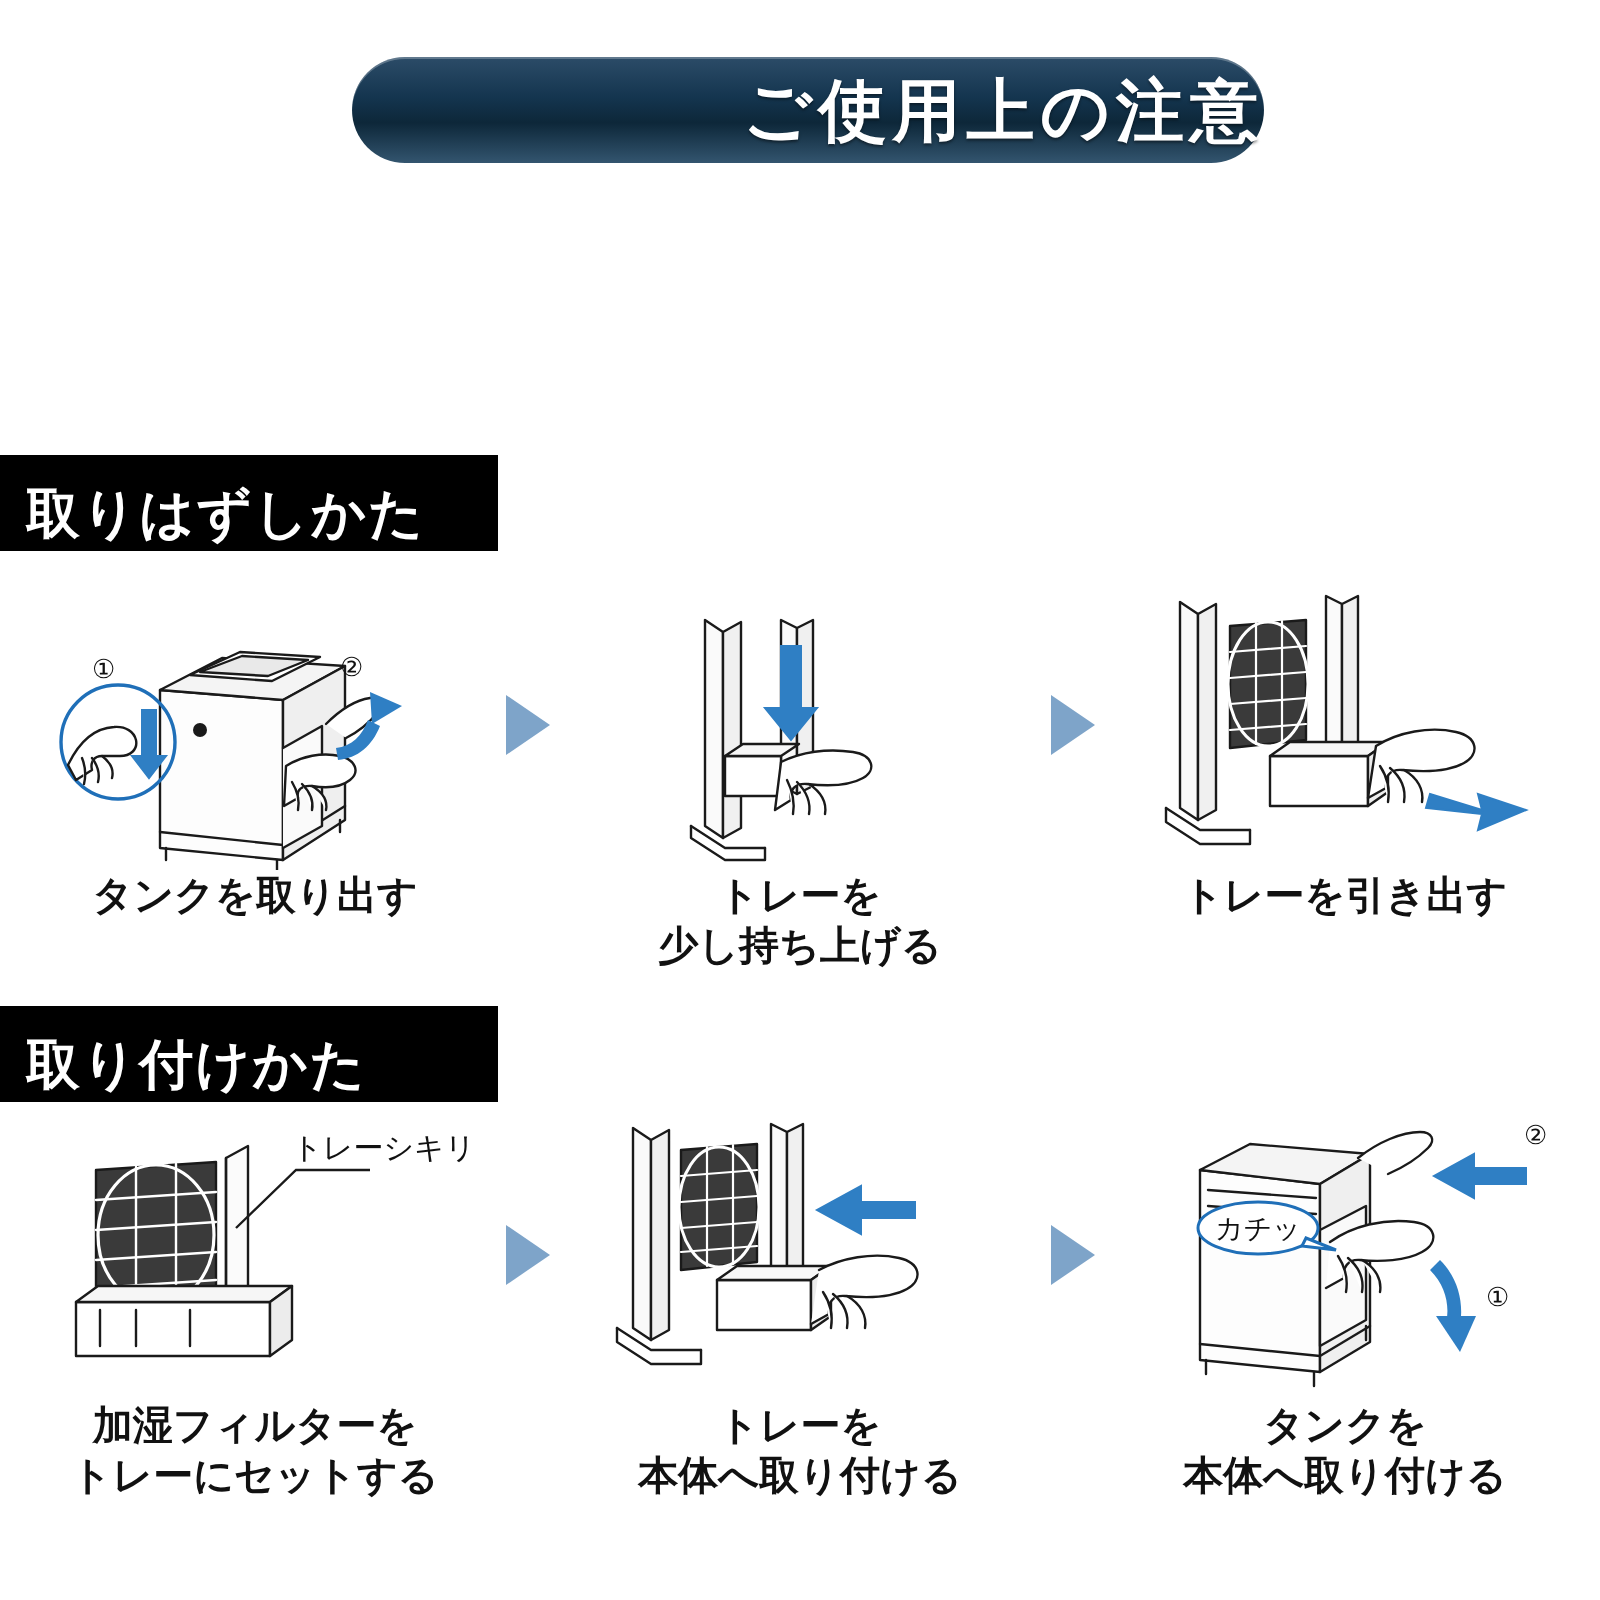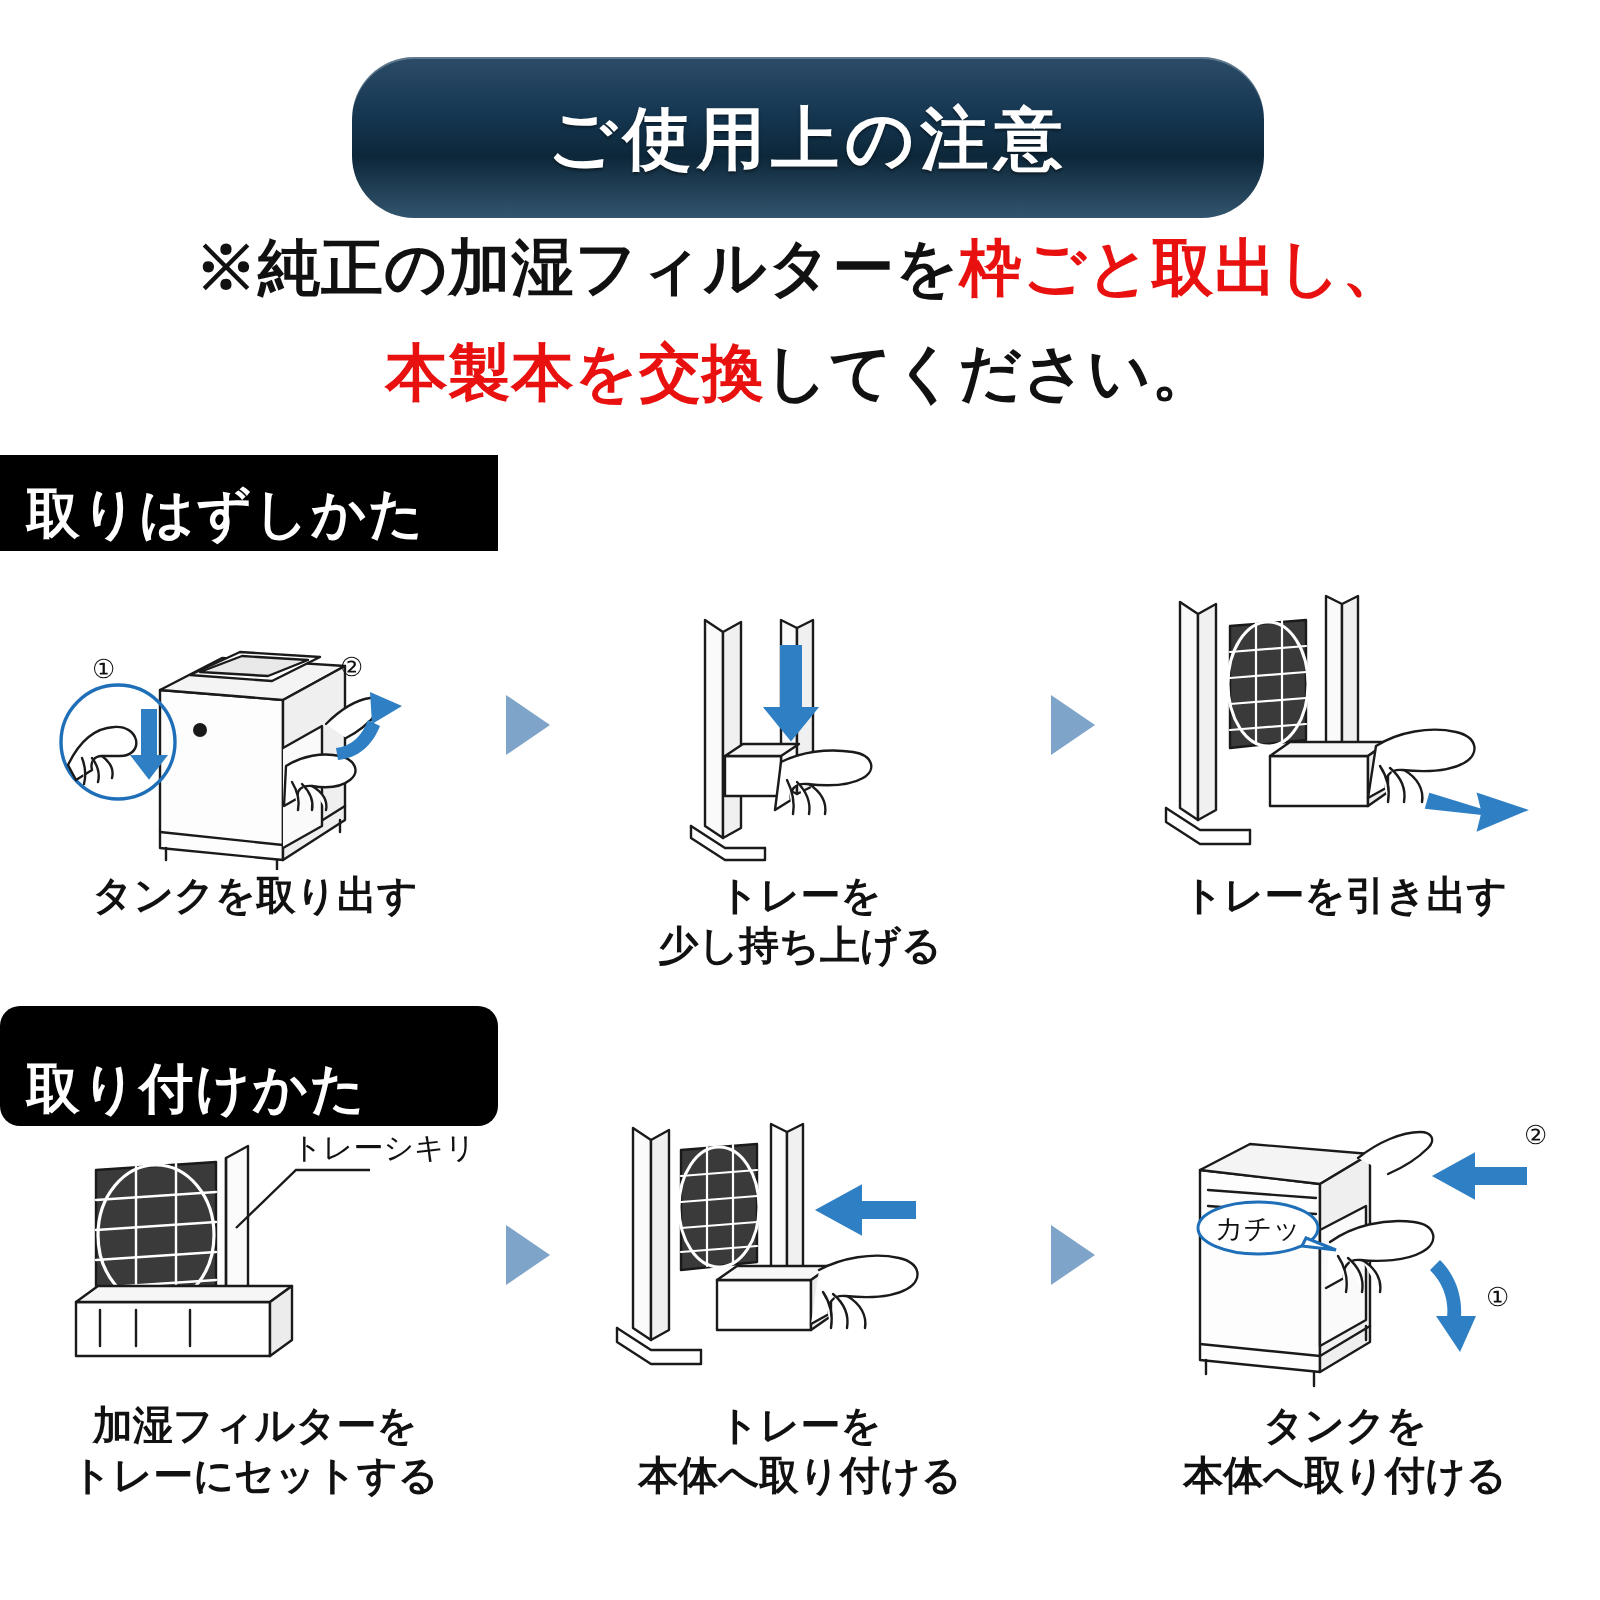--- a/index.html
+++ b/index.html
@@ -21,27 +21,27 @@
     width: 1600px;
     height: 1600px;
     background: #fff;
   }
   
   .header-pill {
     position: absolute;
     left: 352px;
     top: 57px;
     width: 912px;
-    height: 161px;
+    height: 106px;
     border-radius: 62px;
     background: linear-gradient(180deg, #2c4c68 0%, #14354f 38%, #0d2739 62%, #33556f 100%);
     box-shadow: inset 0 2px 0 rgba(255,255,255,0.25);
     display: flex;
     align-items: center;
-    justify-content: center;
+    justify-content: flex-end;
   }
   .header-pill .title {
     color: #ffffff;
     font-size: 68px;
     font-weight: bold;
     letter-spacing: 6px;
     line-height: 1;
     text-shadow: 0 2px 3px rgba(0,0,0,0.45);
   }
   
@@ -69,21 +69,21 @@
     color: #fff;
     font-weight: bold;
     font-size: 54px;
     letter-spacing: 2px;
     display: flex;
     align-items: flex-end;
     padding: 0 22px 0 26px;
     box-sizing: border-box;
   }
   #sec-label-remove { left: 0px; top: 455px; width: 498px; height: 96px; }
-  #sec-label-install { left: 0px; top: 1006px; width: 498px; height: 120px; border-radius: 20px; }
+  #sec-label-install { left: 0px; top: 1006px; width: 498px; height: 96px; }
 
   
   .steps-row {
     position: absolute;
     display: flex;
     align-items: flex-start;
   }
   #row-remove { left: 40px; top: 580px; width: 1520px; height: 400px; }
   #row-install { left: 40px; top: 1110px; width: 1520px; height: 430px; }
 
@@ -125,28 +125,20 @@
 </style>
 </head>
 <body>
 
 <div class="page">
 
   <div class="header-pill">
     <span class="title">ご使用上の注意</span>
   </div>
 
-  <div class="notice">
-    <div class="notice-line">
-      <span class="blk">※純正の加湿フィルターを</span><span class="red">枠ごと取出し、</span>
-    </div>
-    <div class="notice-line">
-      <span class="red">本製本を交換</span><span class="blk">してください。</span>
-    </div>
-  </div>
 
   <div class="sec-label" id="sec-label-remove">
     <span>取りはずしかた</span>
   </div>
 
   <div class="steps-row" id="row-remove">
 
     <div class="step">
       <div class="step-art">
         <svg viewBox="0 0 430 290" width="430" height="290">

